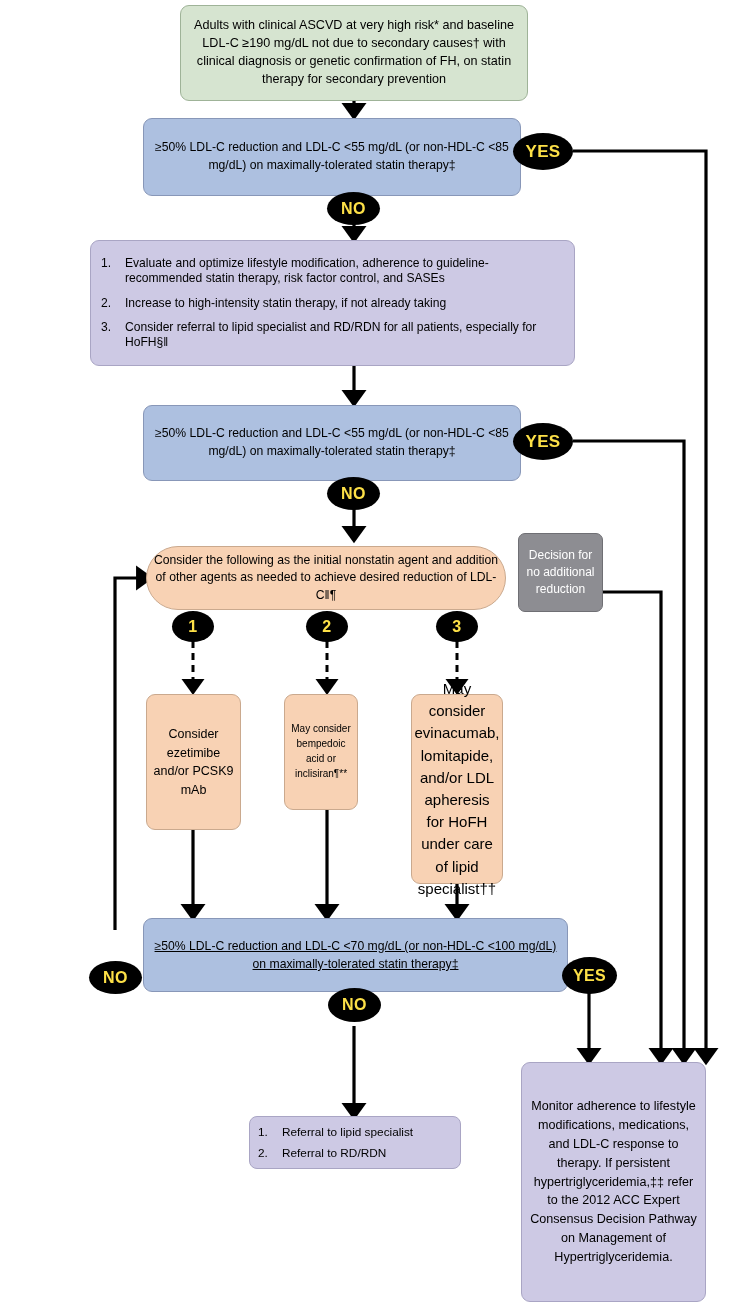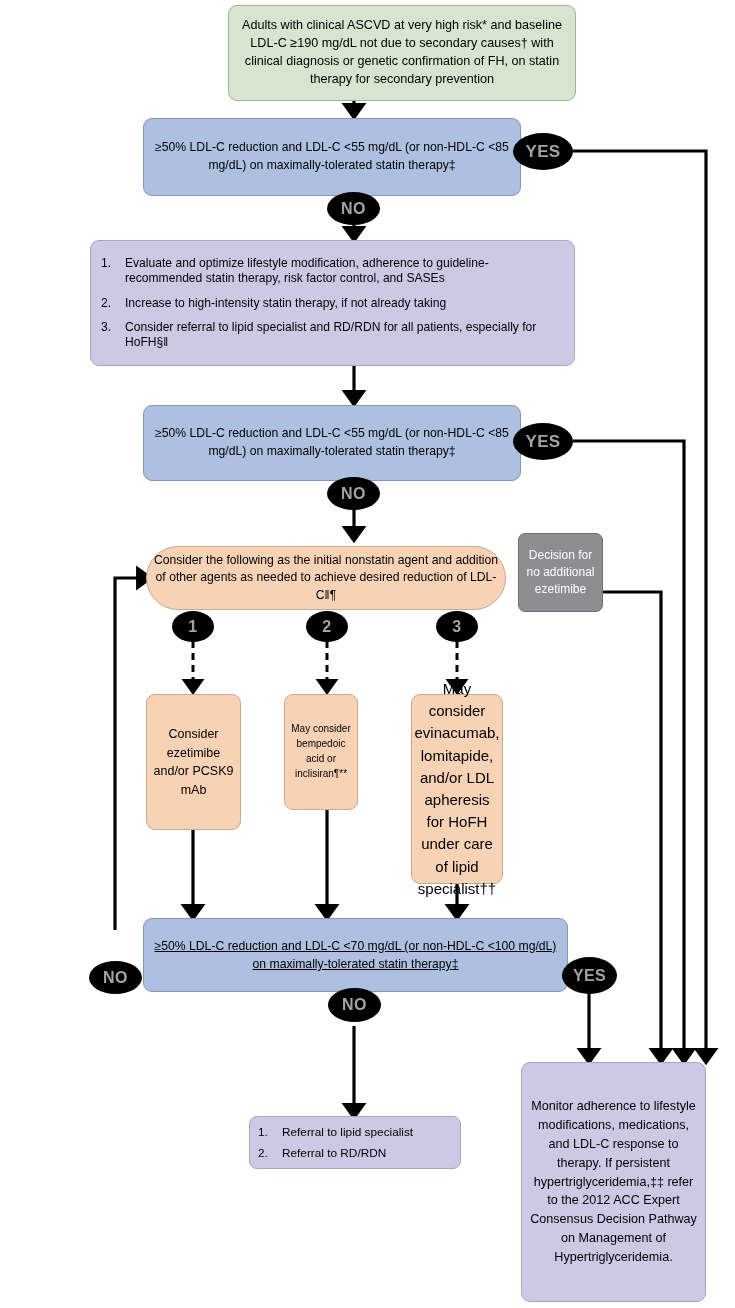--- a/index.html
+++ b/index.html
@@ -5,33 +5,33 @@
   html,body{margin:0;padding:0;background:#fff;}
   body{width:735px;height:1308px;position:relative;
        font-family:"Liberation Sans",sans-serif;color:#000;overflow:hidden;}
   #canvas{position:absolute;left:0;top:0;width:735px;height:1308px;}
 
   .node{position:absolute;box-sizing:border-box;display:flex;align-items:center;
         justify-content:center;text-align:center;border-radius:9px;
         border:1px solid #8a8a96;}
   .node .txt{display:block;width:100%;padding:0 6px;}
 
-  .green{background:#d6e4d0;border-color:#9fb398;margin-left:48px;}
+  .green{background:#d6e4d0;border-color:#9fb398;}
   .blue{background:#adc0e0;border-color:#8897b8;}
   .purple{background:#cdc9e4;border-color:#a9a5c4;}
   .peach{background:#f8d2b4;border-color:#caa98e;}
   .gray{background:#8d8d92;border-color:#6f6f74;color:#fff;}
 
   .list{align-items:center;justify-content:flex-start;text-align:left;}
   .list ol{margin:0;padding:0 10px 0 34px;list-style:none;width:100%;}
   .list li{position:relative;margin:0 0 10px 0;line-height:1.22;}
   .list li:last-child{margin-bottom:0;}
   .list li .num{position:absolute;left:-24px;top:0;width:20px;text-align:left;}
 
-  .pill{position:absolute;border-radius:50%;background:#000;color:#a3a3a3;
+  .pill{position:absolute;border-radius:50%;background:#000;color:#fde047;
         display:flex;align-items:center;justify-content:center;
         font-weight:bold;letter-spacing:.4px;z-index:6;}
 
   svg#wires{position:absolute;left:0;top:0;width:735px;height:1308px;
             pointer-events:none;z-index:2;}
   .node,.pill{z-index:4;}
 </style>
 </head>
 <body>
 
@@ -108,21 +108,21 @@
     <span class="txt">≥50% LDL-C reduction and LDL-C &lt;55 mg/dL (or non-HDL-C &lt;85  mg/dL) on maximally-tolerated statin therapy‡</span>
   </div>
   <div class="pill" style="left:513px;top:423px;width:60px;height:37px;font-size:17px;">YES</div>
   <div class="pill" style="left:327px;top:477px;width:53px;height:33px;font-size:16px;">NO</div>
 
   <div class="node peach" style="left:146px;top:546px;width:360px;height:64px;font-size:12.2px;line-height:1.42;border-radius:32px;">
     <span class="txt">Consider the following as the initial nonstatin agent and addition of other agents as needed to achieve desired reduction of LDL-C‖¶</span>
   </div>
 
   <div class="node gray" style="left:518px;top:533px;width:85px;height:79px;font-size:12px;line-height:1.42;border-radius:7px;">
-    <span class="txt">Decision for no additional ezetimibe</span>
+    <span class="txt">Decision for no additional reduction</span>
   </div>
 
   <div class="pill" style="left:172px;top:611px;width:42px;height:31px;font-size:16px;">1</div>
   <div class="pill" style="left:306px;top:611px;width:42px;height:31px;font-size:16px;">2</div>
   <div class="pill" style="left:436px;top:611px;width:42px;height:31px;font-size:16px;">3</div>
 
   <div class="node peach" style="left:146px;top:694px;width:95px;height:136px;font-size:12.5px;line-height:1.48;">
     <span class="txt">Consider ezetimibe and/or PCSK9 mAb</span>
   </div>
 

